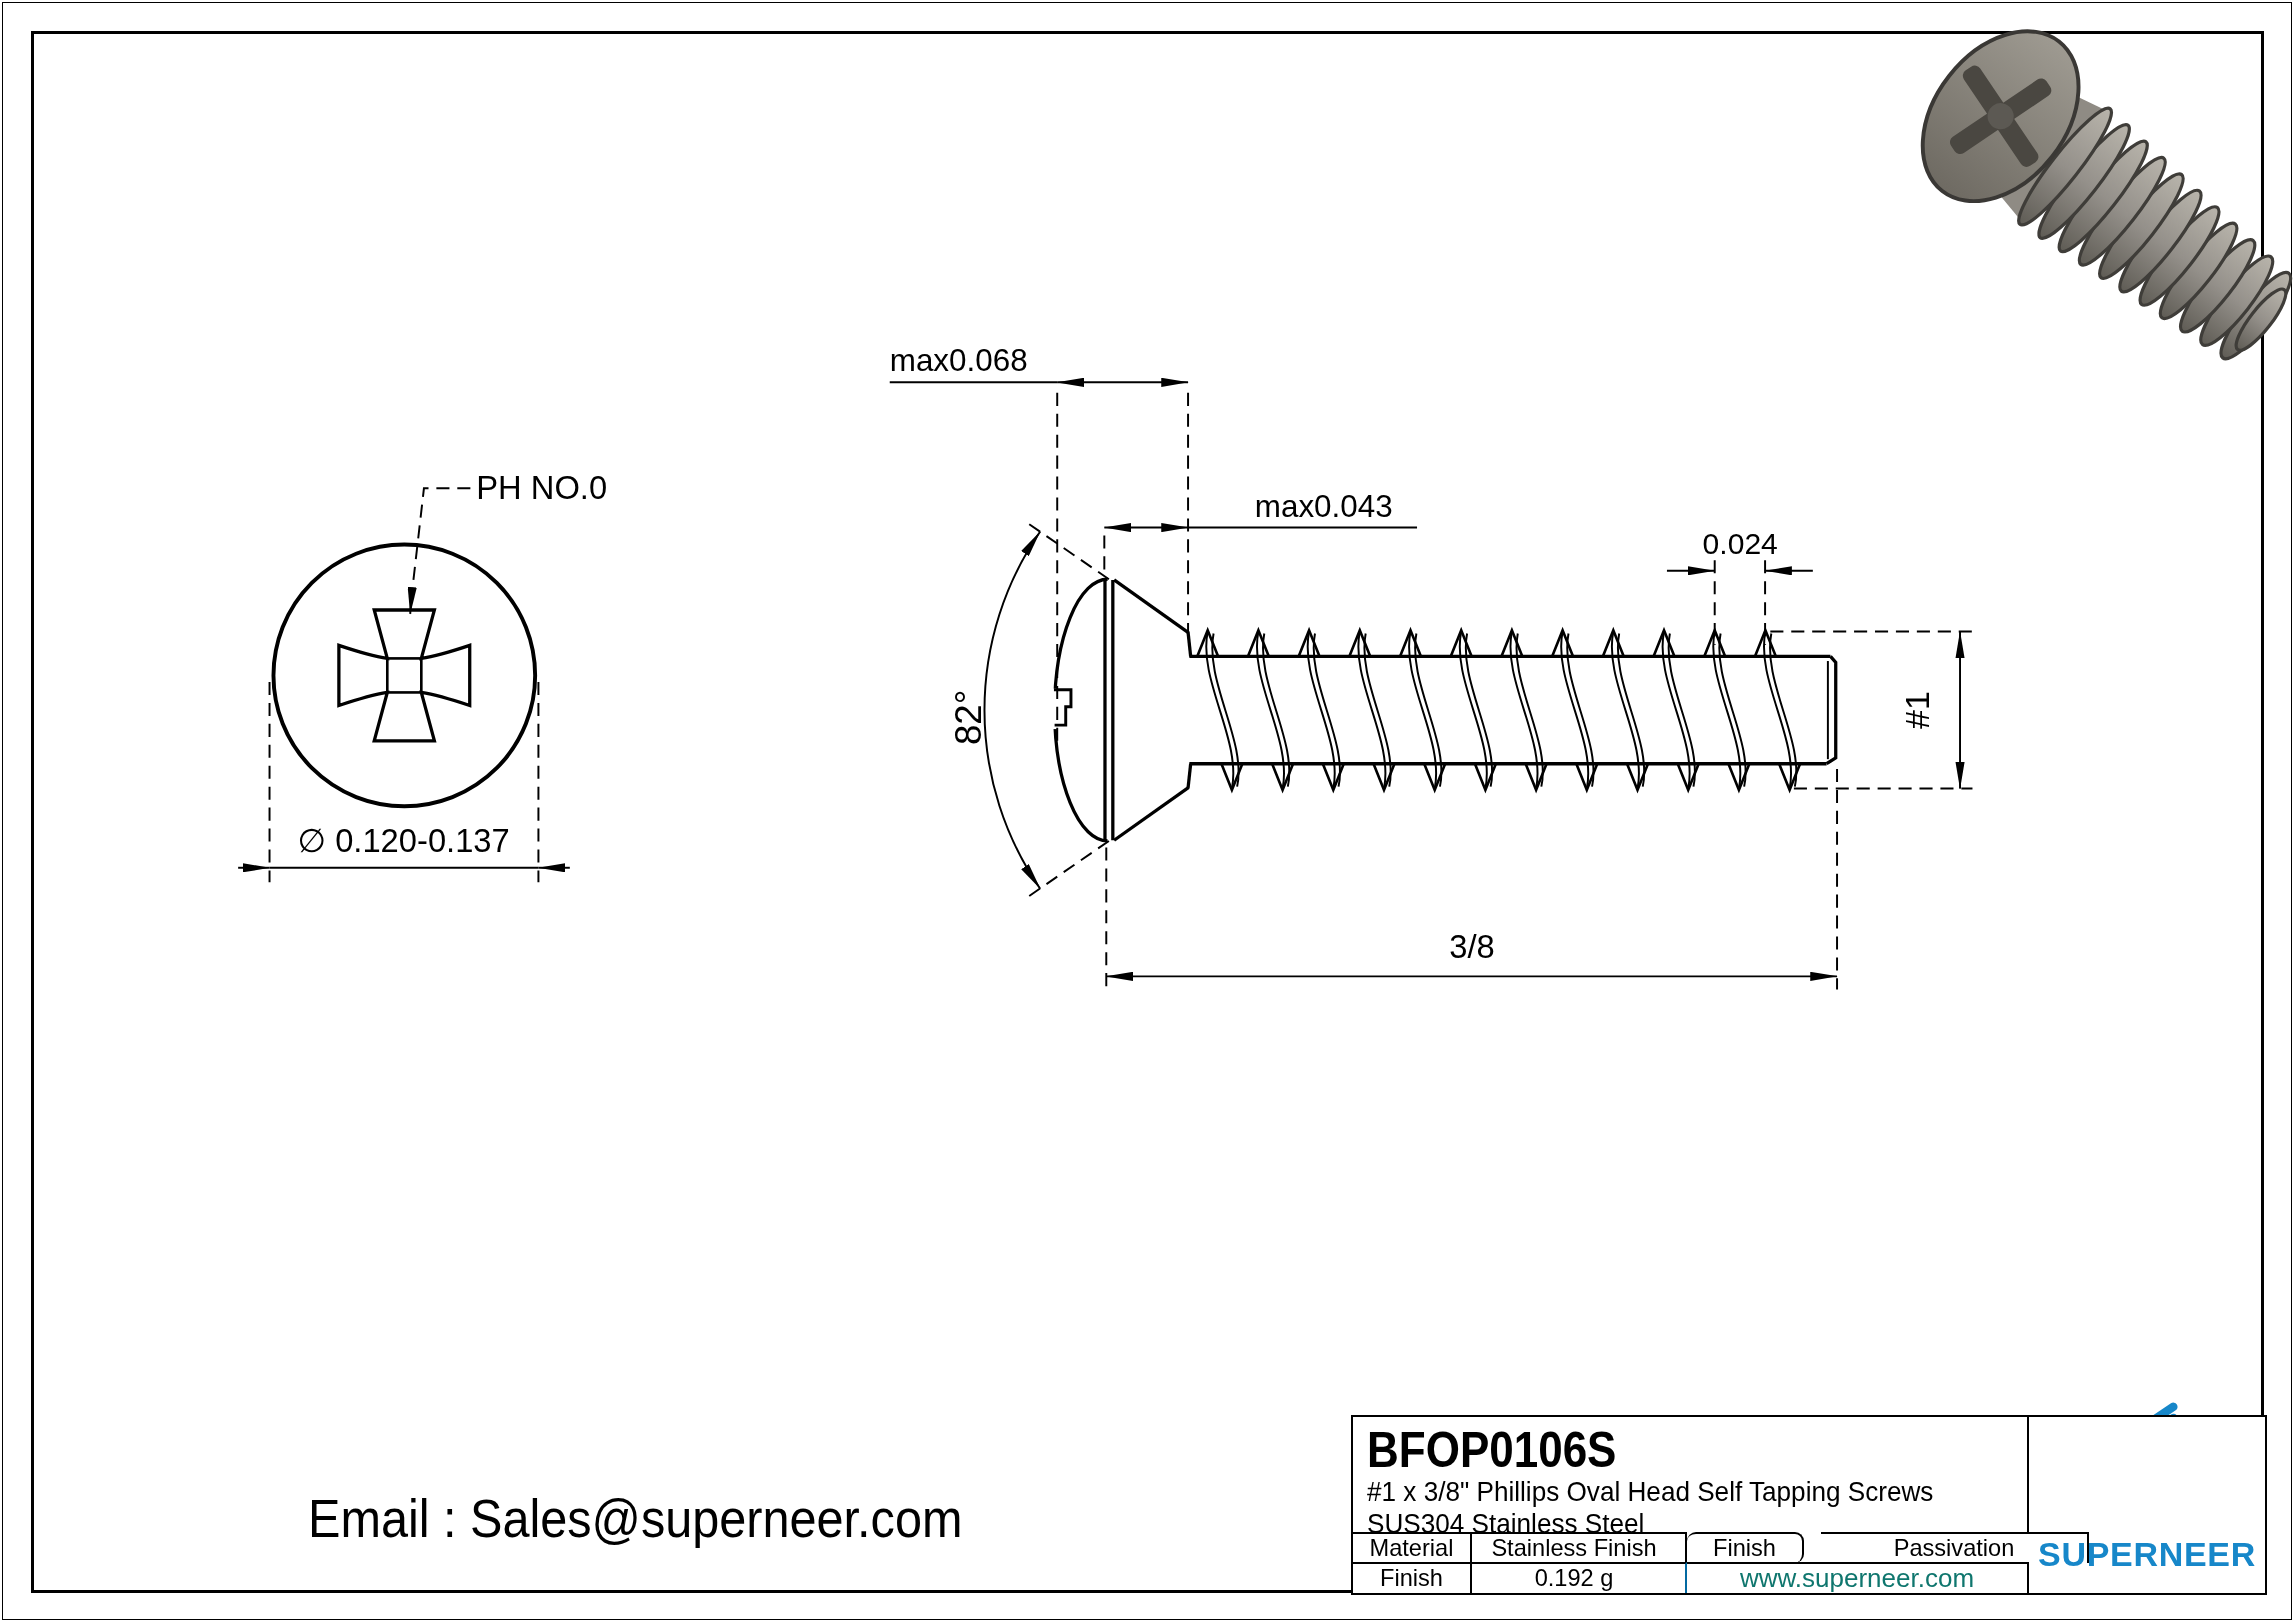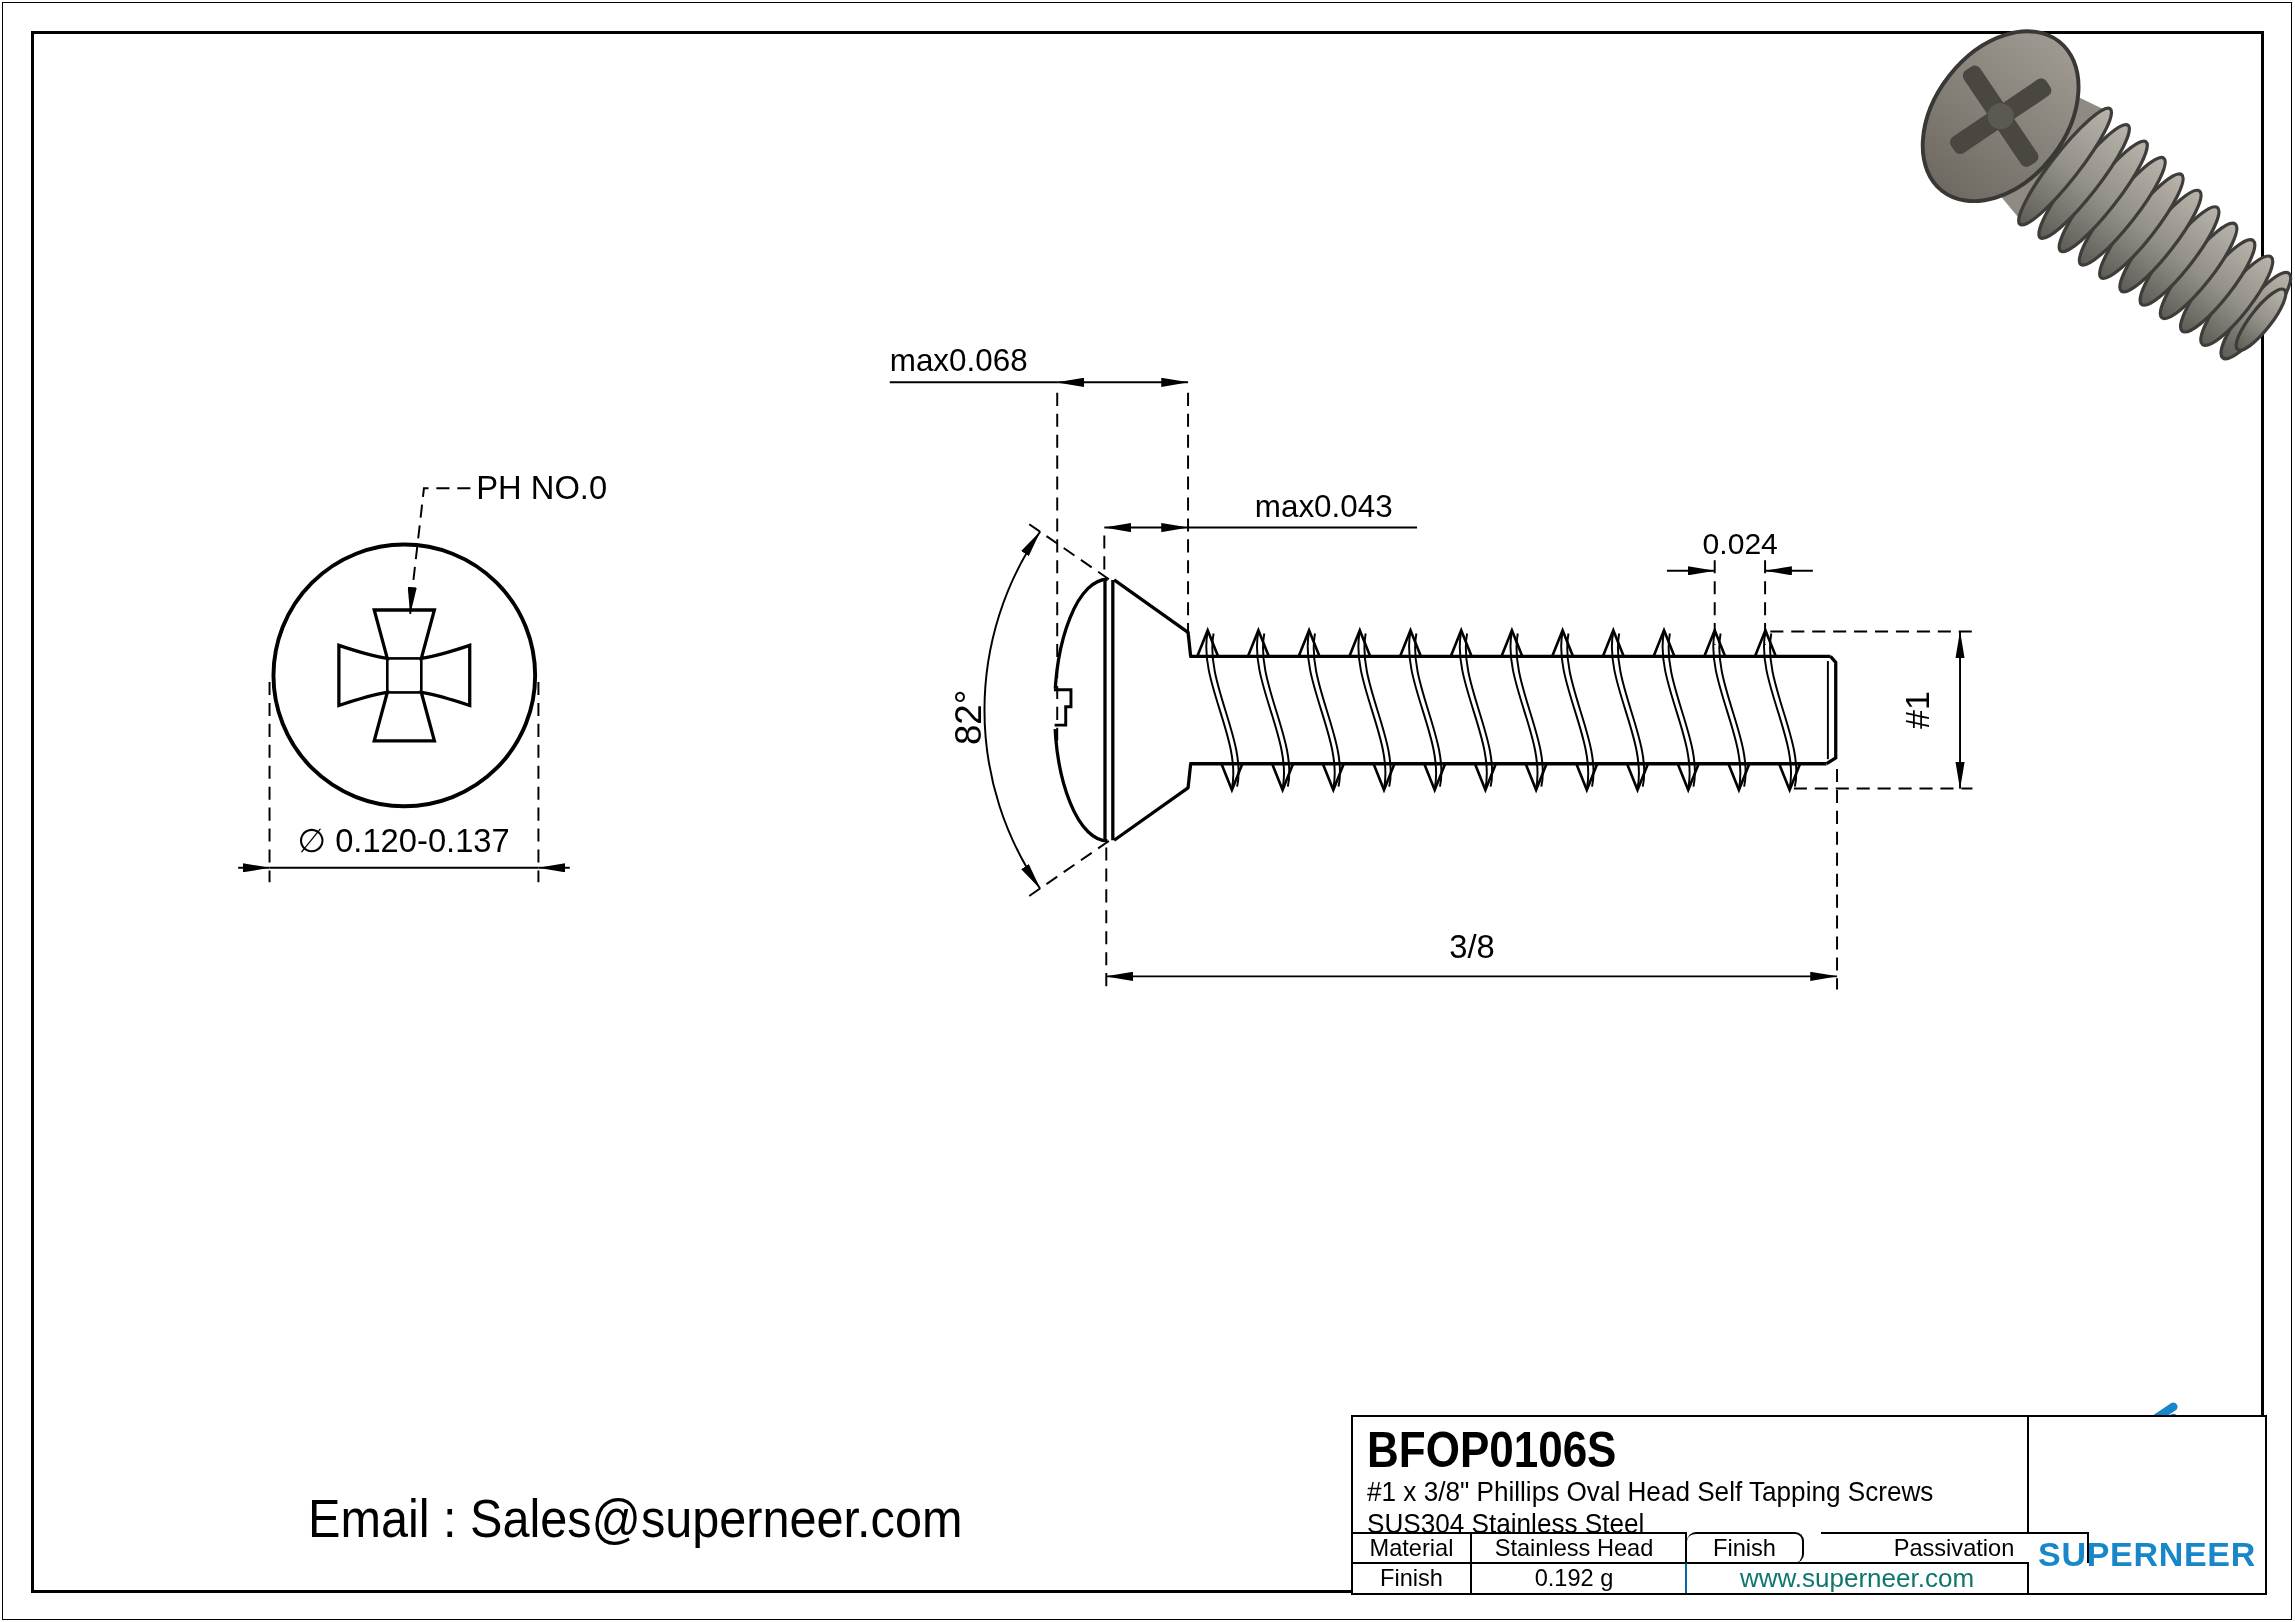--- a/index.html
+++ b/index.html
@@ -244,21 +244,21 @@
   <div class="email">Email : Sales@superneer.com</div>
 
   <div class="tblock">
     <div class="tb-cell tb-desc">
       <div class="part-number">BFOP0106S</div>
       <div class="desc-line">#1 x 3/8" Phillips Oval Head Self Tapping Screws</div>
       <div class="desc-line">SUS304 Stainless Steel</div>
     </div>
 
     <div class="tb-cell tb-r2 c1 tb-label">Material</div>
-    <div class="tb-cell tb-r2 c2 tb-label">Stainless Head</div>
+    <div class="tb-cell tb-r2 c2 tb-label">Stainless Finish</div>
     <div class="tb-cell tb-r2 c3 tb-label">Finish</div>
     <div class="tb-cell tb-r2 c4 tb-label">Passivation</div>
 
     <div class="tb-cell tb-r3 c1 tb-label">Finish</div>
     <div class="tb-cell tb-r3 c23 tb-label">0.192 g</div>
     <div class="tb-cell tb-r3 c34 website">www.superneer.com</div>
 
     <div class="tb-cell tb-logo">
       <div class="brand-text">SUPERNEER</div>
     </div>

